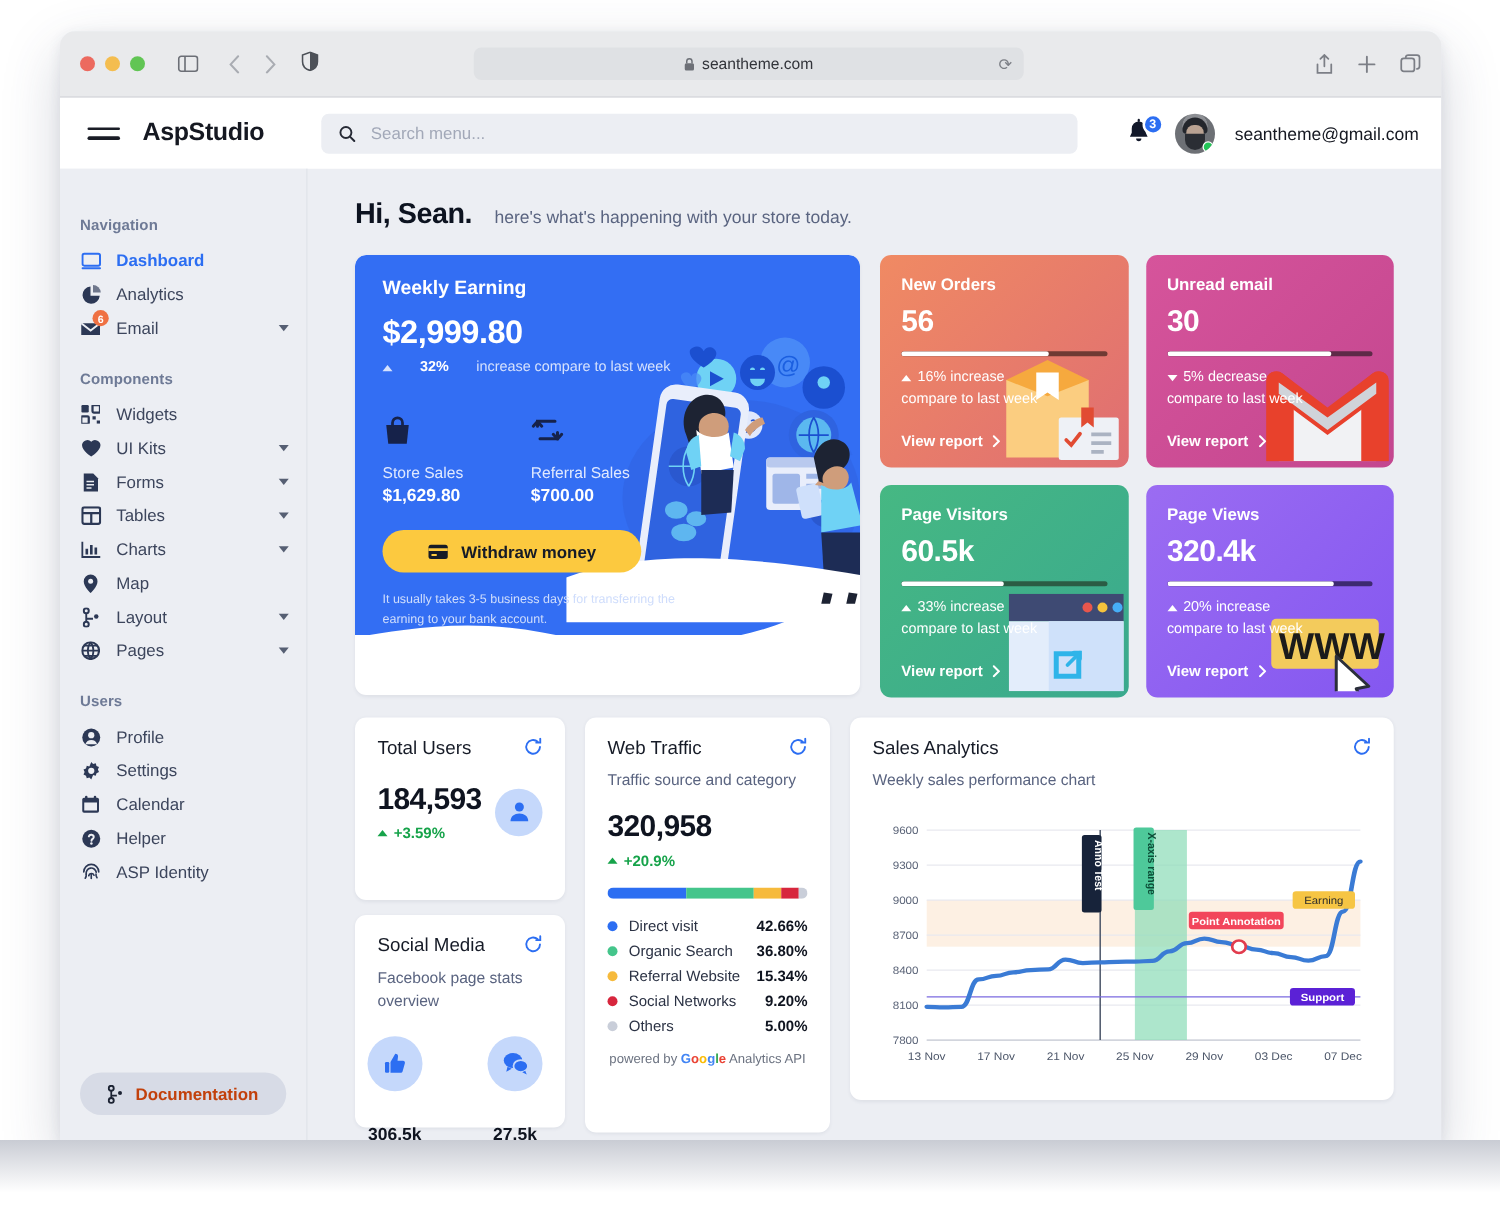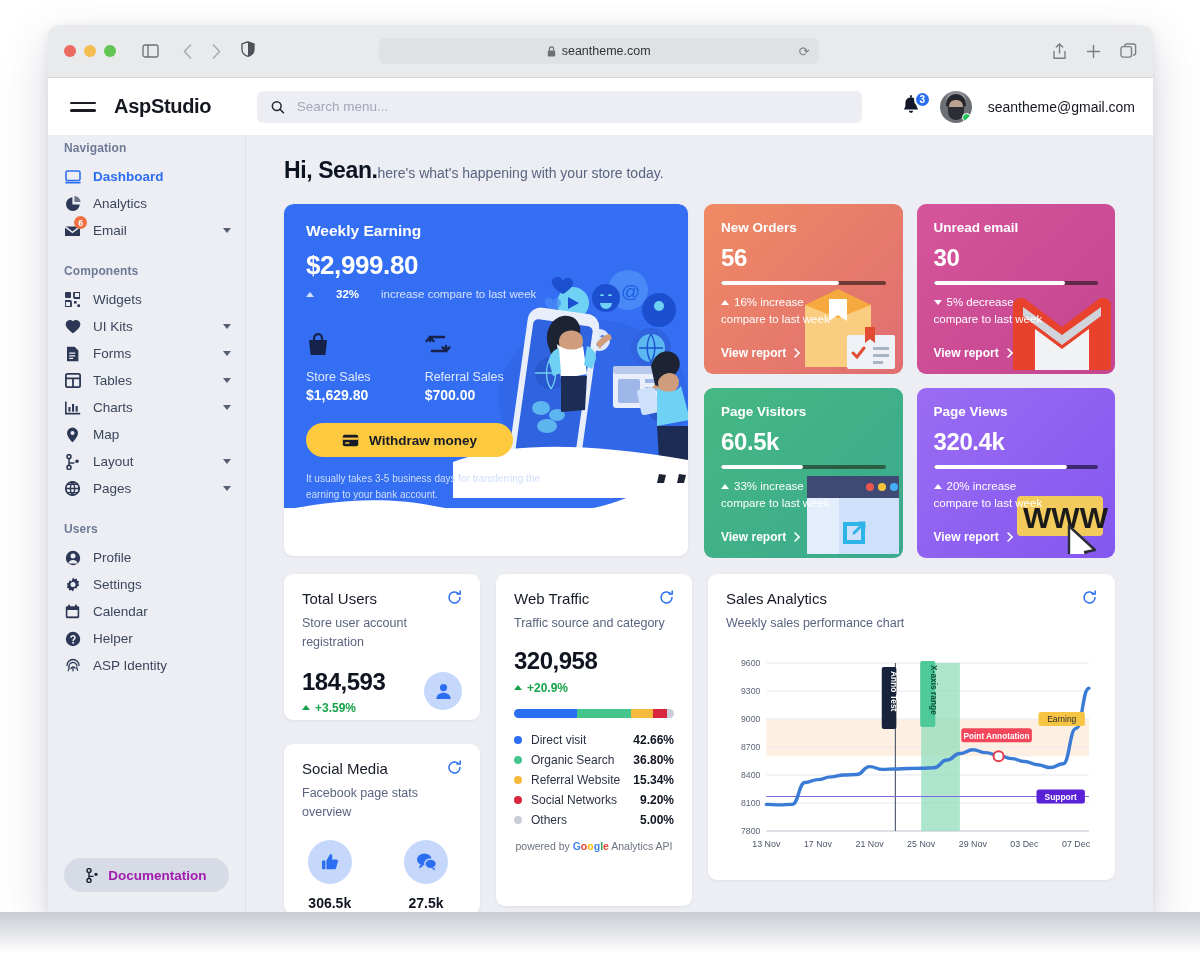--- a/index.html
+++ b/index.html
@@ -77,21 +77,21 @@
   .avatar .beard { position: absolute; left: 8px; top: 16px; width: 16px; height: 13px;
     background: #2b2e34; border-radius: 0 0 9px 9px; }
   .avatar .onlinedot { position: absolute; right: 1px; bottom: 1px; width: 9px; height: 9px;
     border-radius: 50%; background: #24c458; border: 1.5px solid #fff; }
   .userid { font-size: 14px; color: #151821; }
 
   .body { flex: 1; display: flex; min-height: 0; }
 
   
   .sidebar {
-    width: 198px; background: #eceef3; padding: 0 0 0 0;
+    width: 198px; background: #eceef3; padding: 32px 0 0 0;
     border-right: 1px solid #e0e3ea; display: flex; flex-direction: column; flex: none;
   }
   .sec-title { font-size: 12px; font-weight: bold; color: #6e7a96; padding: 6px 0 8px 16px; letter-spacing: .1px; }
   .nav-item {
     display: flex; align-items: center; height: 27px; padding: 0 14px 0 16px;
     gap: 12px; color: #3c455c; font-size: 13.5px; cursor: pointer;
   }
   .nav-item .ico { width: 17px; height: 17px; display: flex; align-items: center;
     justify-content: center; color: #2c3855; flex: none; position: relative; }
   .nav-item.active { color: #2c6ef2; font-weight: bold; }
@@ -101,26 +101,26 @@
     border-top: 5px solid #3c455c; opacity: .85; }
   .nav-badge {
     position: absolute; top: -6px; right: -6px; background: #ef7143; color: #fff;
     font-size: 8.5px; font-weight: bold; width: 13px; height: 13px; border-radius: 50%;
     display: flex; align-items: center; justify-content: center;
   }
   .spacer { flex: 1; }
   .doc-btn {
     margin: 0 16px 20px 16px; height: 34px; background: #d7dbe6; border-radius: 17px;
     display: flex; align-items: center; justify-content: center; gap: 9px;
-    font-size: 13.5px; font-weight: bold; color: #a21caf; cursor: pointer;
+    font-size: 13.5px; font-weight: bold; color: #c2410c; cursor: pointer;
   }
 
   
   .main { flex: 1; padding: 22px 38px 0 38px; overflow: hidden; }
-  .greet { display: flex; align-items: baseline; gap: 0; margin-bottom: 20px; }
+  .greet { display: flex; align-items: baseline; gap: 18px; margin-bottom: 20px; }
   .greet h1 { font-size: 23px; color: #0d1320; letter-spacing: -.4px; }
   .greet span { font-size: 14px; color: #5a6480; }
 
   .grid-top { display: flex; gap: 16px; }
   .col-left { width: 404px; flex: none; }
   .col-right { flex: 1; display: grid; grid-template-columns: 1fr 1fr; gap: 14px; }
 
   
   .card { background: #fff; border-radius: 9px; box-shadow: 0 1px 3px rgba(40,50,80,.07); }
   .earn-card { height: 352px; position: relative; overflow: hidden; }
@@ -180,21 +180,21 @@
   .seg { height: 9px; border-radius: 5px; display: flex; overflow: hidden; margin: 14px 0 12px 0; }
   .legrow { display: flex; align-items: center; font-size: 12px; color: #2b3244; padding: 3px 0; }
   .legdot { width: 8px; height: 8px; border-radius: 50%; margin-right: 9px; flex: none; }
   .legval { margin-left: auto; font-weight: bold; color: #0f1420; font-size: 12px; }
   .gfoot { text-align: center; font-size: 10.5px; color: #6b7280; margin-top: 10px; }
   .gfoot b { font-weight: bold; }
   .soc-row { display: flex; gap: 44px; justify-content: center; margin-top: 18px; }
   .soc { text-align: center; }
   .soc .c { width: 44px; height: 44px; border-radius: 50%; background: #c5d8fb;
     display: flex; align-items: center; justify-content: center; color: #2c6ef2; margin: 0 auto; }
-  .soc .n { font-size: 14px; font-weight: bold; color: #0f1420; margin-top: 11px; }
+  .soc .n { font-size: 14px; font-weight: bold; color: #0f1420; margin-top: 26px; }
   .soc .t { font-size: 12.5px; color: #4b5568; margin-top: 3px; }
 
   .chart-wrap { position: relative; width: 100%; height: 222px; margin-top: 12px; }
   .page-fade { position: absolute; left: 0; right: 0; top: 912px; height: 60px;
     background: linear-gradient(#c9ccd4, #ffffff 70%); }
 </style>
 </head>
 <body>
 
 <div class="page">
@@ -684,32 +684,31 @@
                     <svg width="6" height="10" viewBox="0 0 6 10">
                       <polyline points="1,1 5,5 1,9" fill="none" stroke="#fff" stroke-width="1.6" stroke-linecap="round"></polyline>
                     </svg>
                   </div>
                 </div>
               </div>
         </div>
 
         <div class="grid-bot">
 
-          <div style="width:196px;flex:none;display:flex;flex-direction:column;gap:24px">
+          <div style="width:168px;flex:none;display:flex;flex-direction:column;gap:12px">
             <div class="mini-card" style="height:146px">
               <div class="mc-head">
                 <div class="mc-title">Total Users</div>
                 <span class="refresh">
                   <svg width="15" height="15" viewBox="0 0 15 15">
                         <path d="M13 7.5a5.5 5.5 0 1 1-1.8-4.1" fill="none" stroke="#2c6ef2" stroke-width="1.5" stroke-linecap="round"></path>
                         <path d="M13.2.9v3.2H10" fill="none" stroke="#2c6ef2" stroke-width="1.5" stroke-linecap="round"></path>
                       </svg>
                 </span>
               </div>
-              <div class="mc-sub">Store user account registration</div>
               <div style="display:flex;align-items:center;margin-top:16px">
                 <div>
                   <div class="mc-num">184,593</div>
                   <div class="mc-delta" style="margin-top:5px">
                     <span class="tri-up"></span>
                     <span>+3.59%</span>
                   </div>
                 </div>
                 <div class="circ-ico" style="margin-left:auto">
                   <svg width="19" height="19" viewBox="0 0 19 19">

